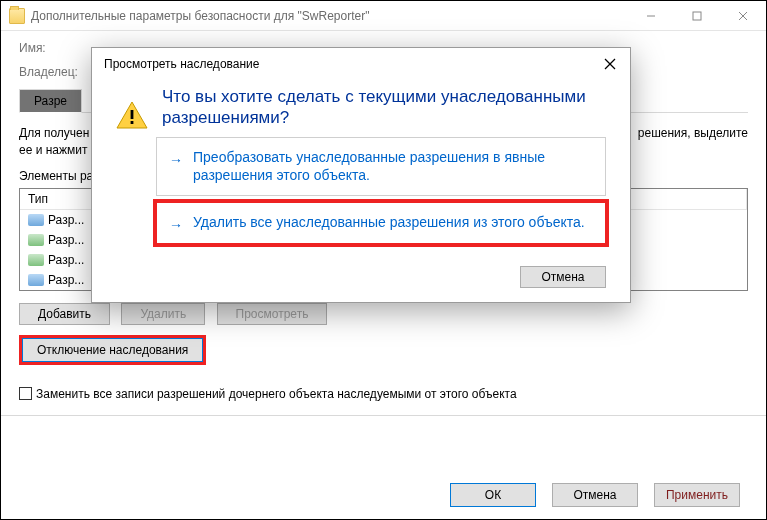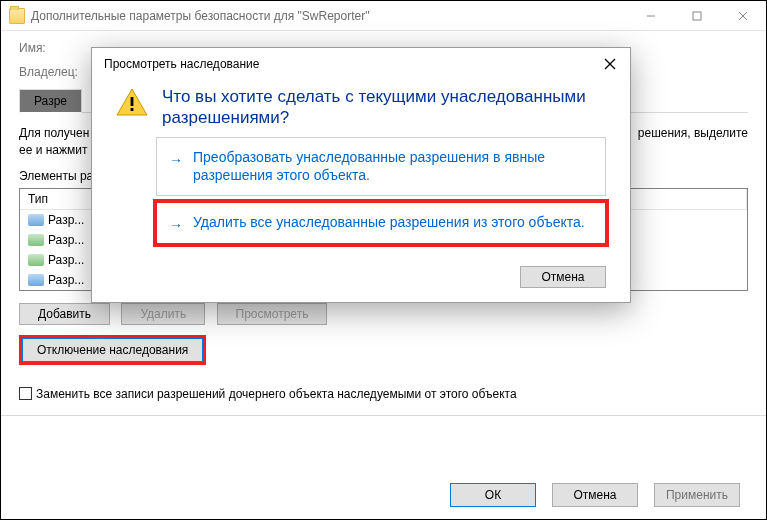--- a/index.html
+++ b/index.html
@@ -56,33 +56,33 @@
   .btnrow { margin-top:12px; }
   .btn { background:#e1e1e1; border:1px solid #adadad; padding:3px 18px; margin-right:8px; color:#000; display:inline-block; min-width:80px; text-align:center;}
   .btn.disabled { color:#9a9a9a; }
   .disable-inh-wrap { margin-top:10px; display:inline-block; border:3px solid #e22; padding:0; }
   .disable-inh-btn { background:#e1e1e1; border:1px solid #0078d7; padding:4px 14px; }
   .checkbox-row { margin-top:22px; display:flex; align-items:center; gap:4px;}
   .checkbox-row .cb { width:13px;height:13px;border:1px solid #333; }
   .bottom-btns { position:absolute; bottom:12px; right:18px; display:flex; gap:8px;}
   .bottom-btns .btn{min-width:86px; padding:4px 11px;}
   .bottom-btns .btn.primary{border:1px solid #0078d7;}
-  .bottom-btns .btn.disabled{color:#737373;}
+  .bottom-btns .btn.disabled{color:#7f1d1d;}
 
   
   .modal {
     position:absolute; left:90px; top:46px; width:540px;
     background:#fff; border:1px solid #9a9a9a;
     box-shadow:0 8px 30px rgba(0,0,0,.35);
   }
   .modal .mtitlebar { display:flex;align-items:center;padding:8px 12px; }
   .modal .mtitle { font-size:12px; color:#000; flex:1;}
   .modal .close { width:16px;height:16px;display:flex;align-items:center;justify-content:center;}
   .modal .mcontent { padding:6px 24px 10px 24px; }
-  .q { display:flex; gap:14px; margin-bottom:8px; }
+  .q { display:flex; gap:14px; margin-bottom:8px;align-items:flex-end; }
   .warn { width:32px;height:28px;position:relative;flex-shrink:0;margin-top:2px; }
   .warn svg{width:32px;height:28px;}
   .qtext { color:#003399; font-size:17px; line-height:1.25; }
   .desc { color:#000; font-size:12px; line-height:1.4; margin:6px 0 12px 40px; }
   .option {
     border:1px solid #cfcfcf; margin:0 0 6px 40px; padding:10px 12px;
     display:flex; gap:10px; align-items:flex-start; color:#0066cc; font-size:14px; line-height:1.35;
   }
   .option .arrow{color:#0066cc;flex-shrink:0;margin-top:1px;}
   .option.hl { outline:4px solid #e22; outline-offset:-1px; }

